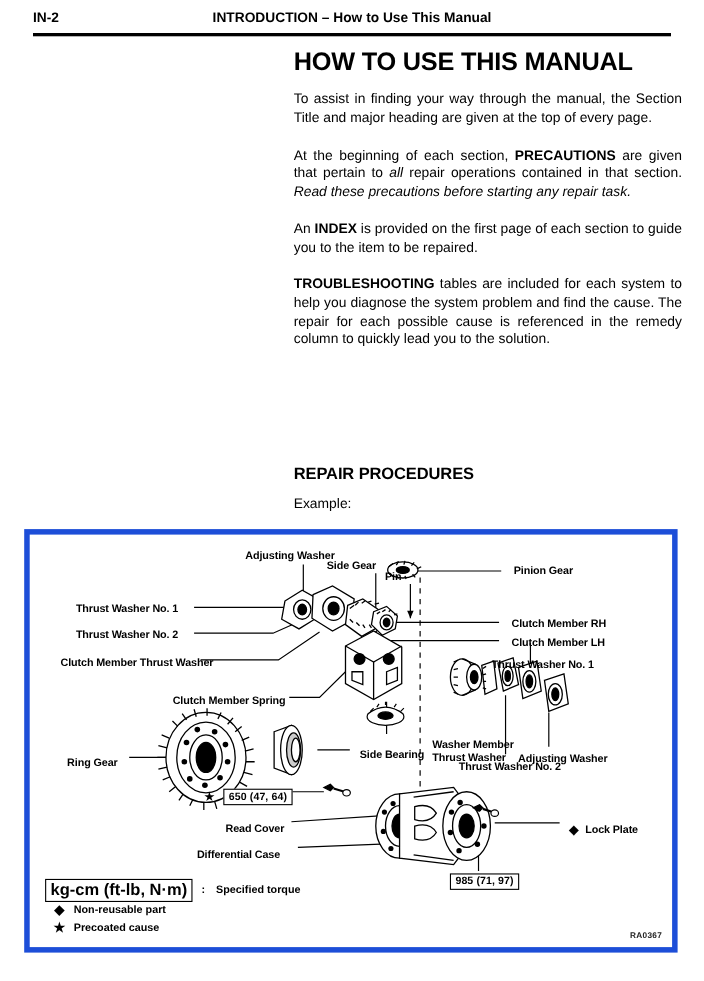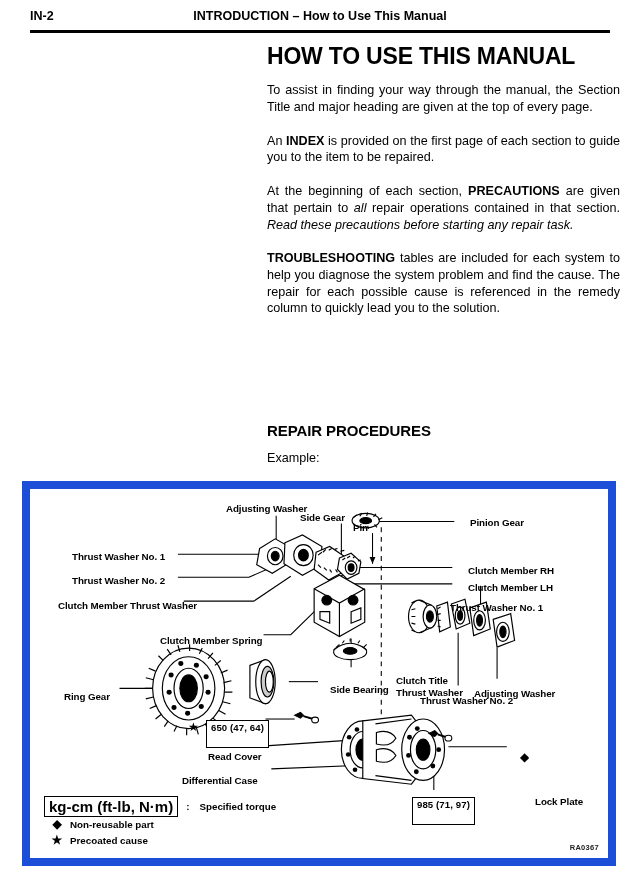--- a/index.html
+++ b/index.html
@@ -82,21 +82,21 @@
   .para.tight { margin-bottom: 15px; }
   .para.example { margin-bottom: 0; }
 
   
   #illustration {
     position: absolute;
     left: 22px;
     top: 481px;
     width: 594px;
     height: 385px;
-    border: 8px solid #1d4ed8;
+    border: 5px solid #1d4ed8;
     box-sizing: border-box;
     background: #fff;
   }
   #illus-canvas {
     position: absolute;
     left: 0; top: 0;
     width: 100%;
     height: 100%;
   }
 
@@ -108,21 +108,21 @@
     white-space: nowrap;
     letter-spacing: -0.1px;
     line-height: 1.15;
   }
   .lbl.two-line { line-height: 1.22; }
 
   
   .torque-box {
     position: absolute;
     border: 1.6px solid #000;
-    padding: 1px 4px 14px 4px;
+    padding: 1px 4px 1px 4px;
     font-size: 9.6px;
     font-weight: bold;
     white-space: nowrap;
     background: #fff;
     letter-spacing: 0.1px;
   }
 
   .sym {
     position: absolute;
     font-size: 12px;
@@ -187,25 +187,25 @@
 
 <div id="text-column">
 
   <h1 id="doc-title">HOW TO USE THIS MANUAL</h1>
 
   <p class="para">
     <span>To assist in finding your way through the manual, the Section Title and major heading are given at the top of every page.</span>
   </p>
 
   <p class="para">
+    <span>At the beginning of each section, </span><b>PRECAUTIONS</b><span> are given that pertain to </span><i>all</i><span> repair operations contained in that section. </span><i>Read these precautions before starting any repair task.</i>
+  </p>
+
+  <p class="para">
     <span>An </span><b>INDEX</b><span> is provided on the first page of each section to guide you to the item to be repaired.</span>
-  </p>
-
-  <p class="para">
-    <span>At the beginning of each section, </span><b>PRECAUTIONS</b><span> are given that pertain to </span><i>all</i><span> repair operations contained in that section. </span><i>Read these precautions before starting any repair task.</i>
   </p>
 
   <p class="para">
     <b>TROUBLESHOOTING</b><span> tables are included for each system to help you diagnose the system problem and find the cause. The repair for each possible cause is referenced in the remedy column to quickly lead you to the solution.</span>
   </p>
 
   <div id="repair-block">
     <h2 id="repair-title">REPAIR PROCEDURES</h2>
     <p class="para example">Example:</p>
   </div>
@@ -418,35 +418,35 @@
 
   <div class="lbl" style="left:28px; top:111px;">Clutch Member Thrust Washer</div>
 
   <div class="lbl" style="left:130px; top:146px;">Clutch Member Spring</div>
 
   <div class="lbl" style="left:34px; top:202px;">Ring Gear</div>
 
   <div class="lbl" style="left:300px; top:195px;">Side Bearing</div>
 
   <div class="lbl two-line" style="left:366px; top:186px;">
-    <div>Clutch Title</div>
+    <div>Washer Member</div>
     <div>Thrust Washer</div>
   </div>
 
   <div class="lbl" style="left:420px; top:113px;">Thrust Washer No. 1</div>
 
   <div class="lbl" style="left:390px; top:206px;">Thrust Washer No. 2</div>
 
   <div class="lbl" style="left:444px; top:199px;">Adjusting Washer</div>
 
   <div class="lbl" style="left:178px; top:262px;">Read Cover</div>
 
   <div class="lbl" style="left:152px; top:286px;">Differential Case</div>
 
-  <div class="lbl" style="left:505px; top:263px;margin-top:44px;">Lock Plate</div>
+  <div class="lbl" style="left:505px; top:263px;">Lock Plate</div>
 
   <span class="sym" style="left:490px; top:262px;">◆</span>
 
   <span class="sym" style="left:158px; top:232px;">★</span>
 
   <div class="torque-box" style="left:176px; top:231px;">650 (47, 64)</div>
 
   <div class="torque-box" style="left:382px; top:308px;">985 (71, 97)</div>
 
   <div id="legend">

